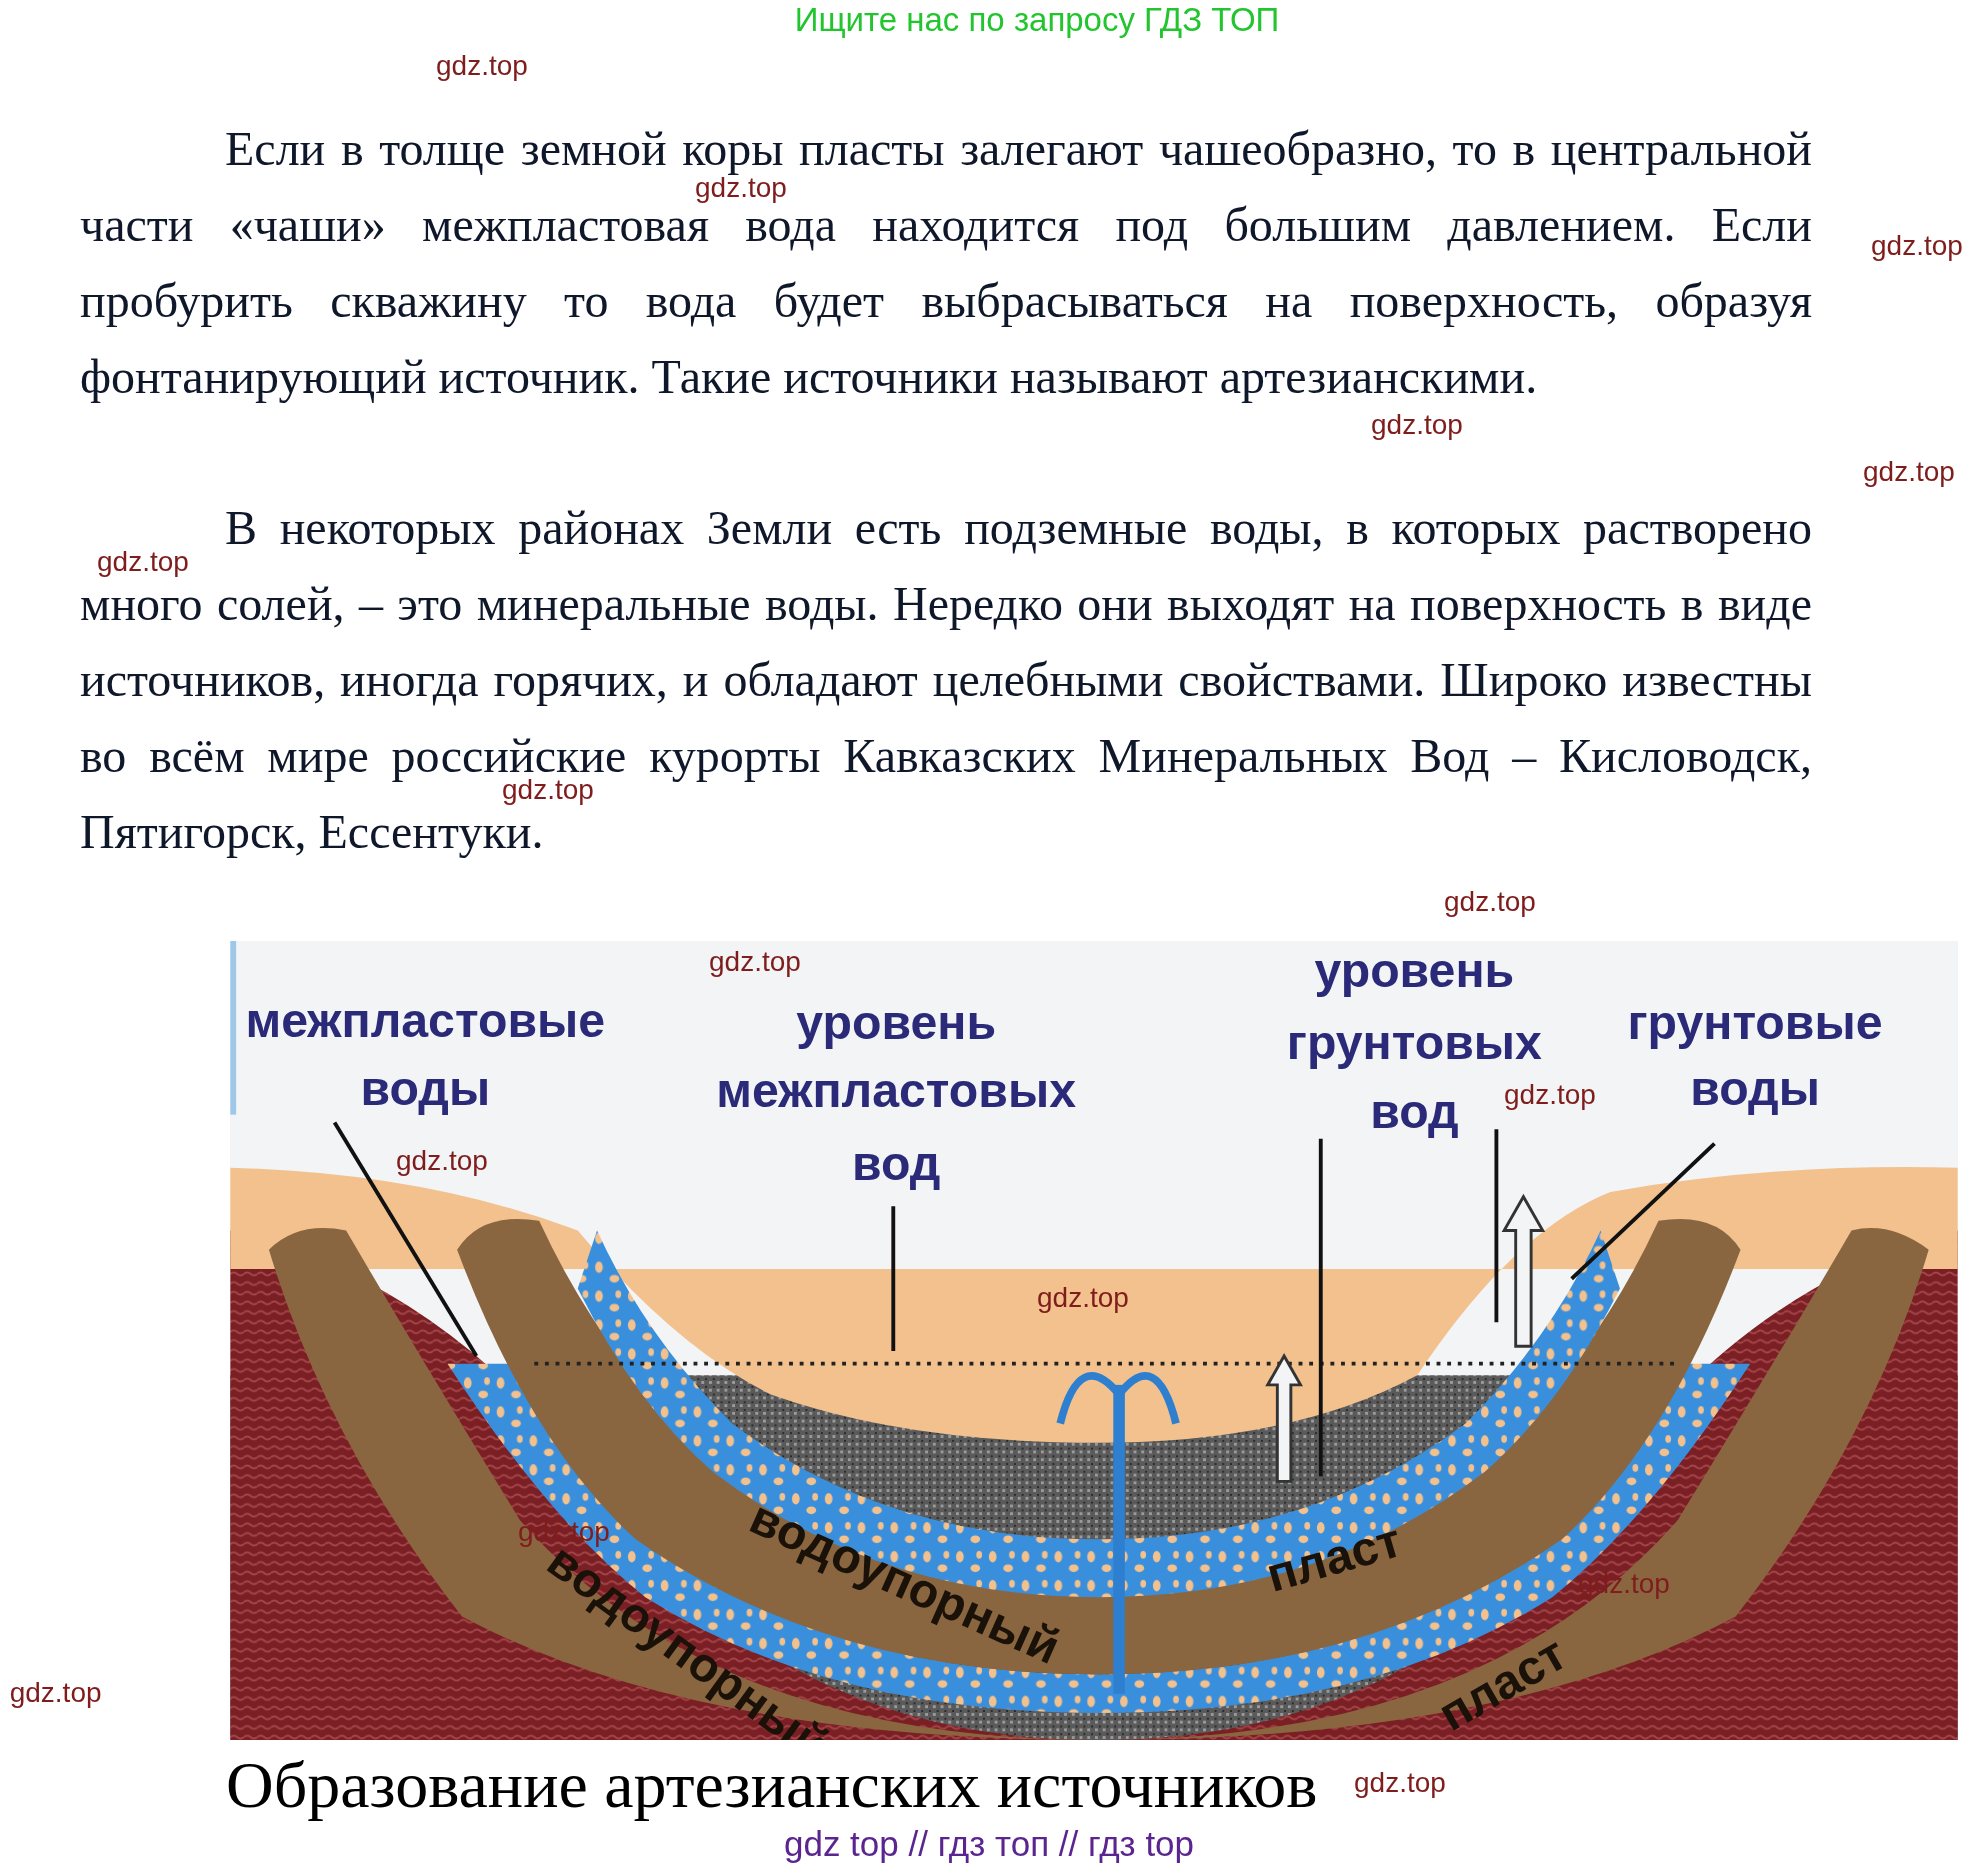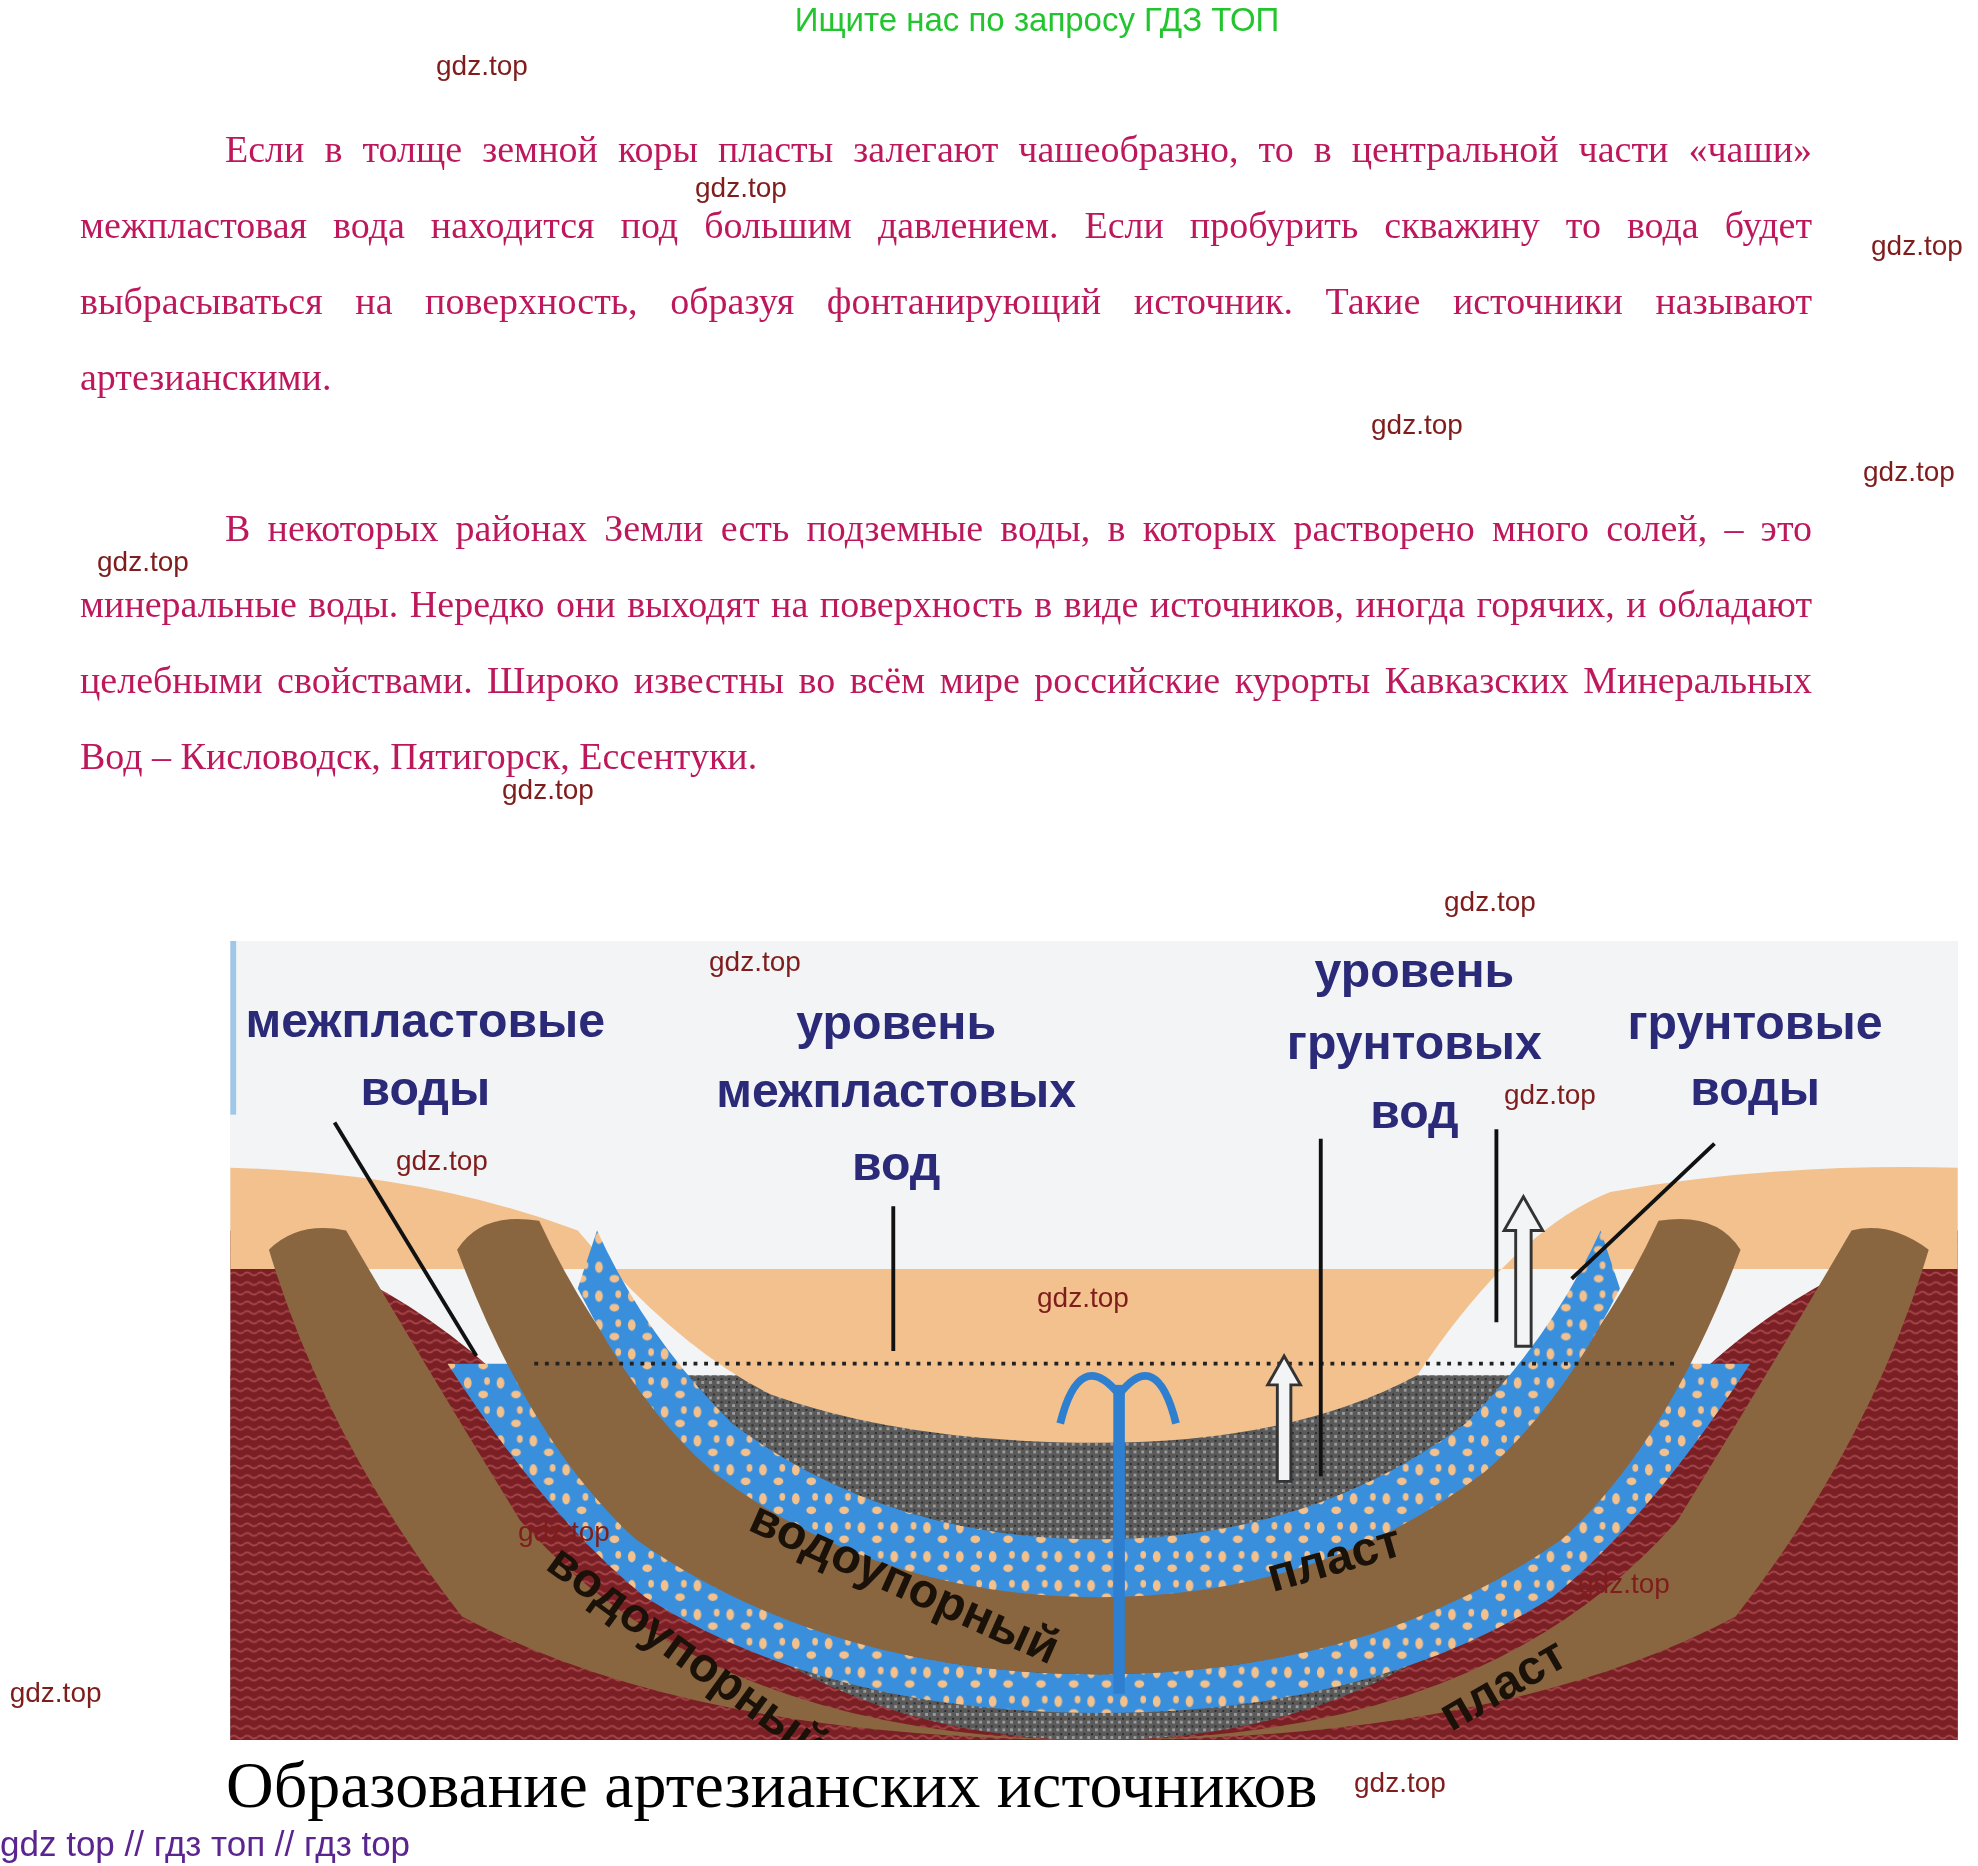--- a/index.html
+++ b/index.html
@@ -1,24 +1,24 @@
 <!DOCTYPE html>
 <html><head>
 <meta charset="utf-8">
 <style>
   html, body { margin:0; padding:0; background:#ffffff; }
   body { width:1978px; height:1866px; position:relative; overflow:hidden; font-family:"Liberation Serif", serif; }
   .header-link { position:absolute; top:0px; left:0; width:1978px; text-align:center; color:#22c52e; font-family:"Liberation Sans", sans-serif; font-size:33px; line-height:39px;padding-left:48px; }
   .wm { position:absolute; font-family:"Liberation Sans", sans-serif; font-size:28px; color:#7f1d1d; line-height:31px; white-space:nowrap; }
-  .para { position:absolute; left:80px; width:1732px; font-size:38px; line-height:76px; color:#be185d; text-align:justify; text-align-last:left; }
+  .para { position:absolute; left:80px; width:1732px; font-size:48px; line-height:76px; color:#0f172a; text-align:justify; text-align-last:left; }
   .para .indent { display:inline-block; width:145px; }
   .diagram { position:absolute; left:230px; top:941px; width:1728px; height:799px; overflow:hidden; background:#f2f4f5; }
   .diagram svg { display:block; }
   .caption { position:absolute; left:226px; top:1755px; font-size:66px; color:#000; line-height:60px; white-space:nowrap; }
-  .footer { position:absolute; top:1823px; left:0; width:1978px; font-family:"Liberation Sans", sans-serif; font-size:35px; color:#5b2590; line-height:41px; }
+  .footer { position:absolute; top:1823px; left:0; width:1978px; text-align:center; font-family:"Liberation Sans", sans-serif; font-size:35px; color:#5b2590; line-height:41px; }
   .dlabel { font-family:"Liberation Sans", sans-serif; font-weight:bold; fill:#2a2a78; }
   .dlayer { font-family:"Liberation Sans", sans-serif; font-weight:bold; fill:#1a1208; }
 </style>
 </head>
 <body>
 
 <div class="header-link">Ищите нас по запросу ГДЗ ТОП</div>
 
 <div class="para" style="top:111px;"><span class="indent"></span><span>Если в толще земной коры пласты залегают чашеобразно, то в центральной части «чаши» межпластовая вода находится под большим давлением. Если пробурить скважину то вода будет выбрасываться на поверхность, образуя фонтанирующий источник. Такие источники называют артезианскими.</span></div>
 

